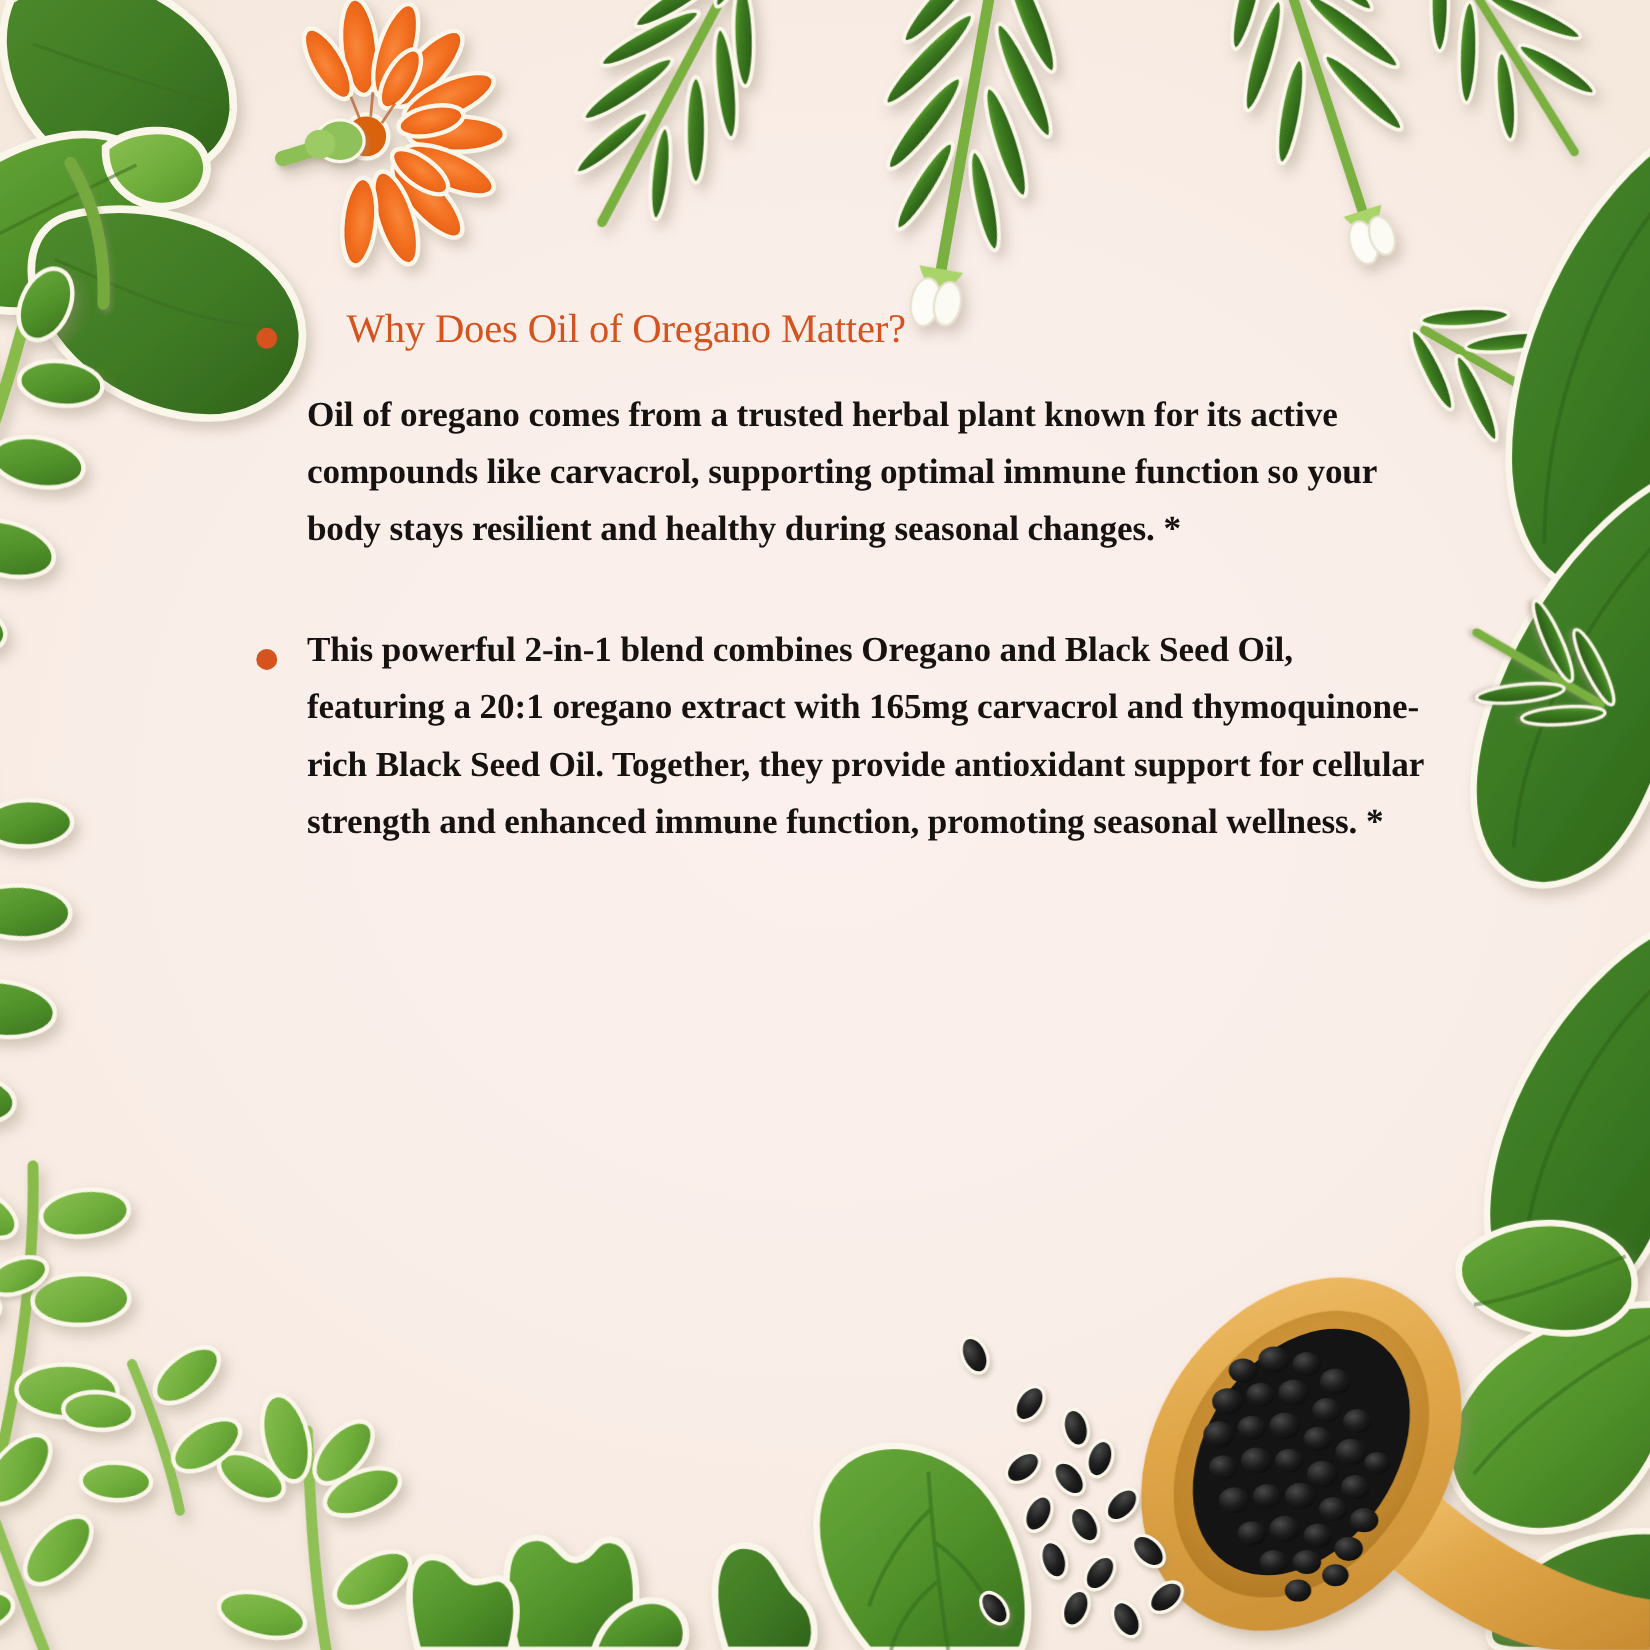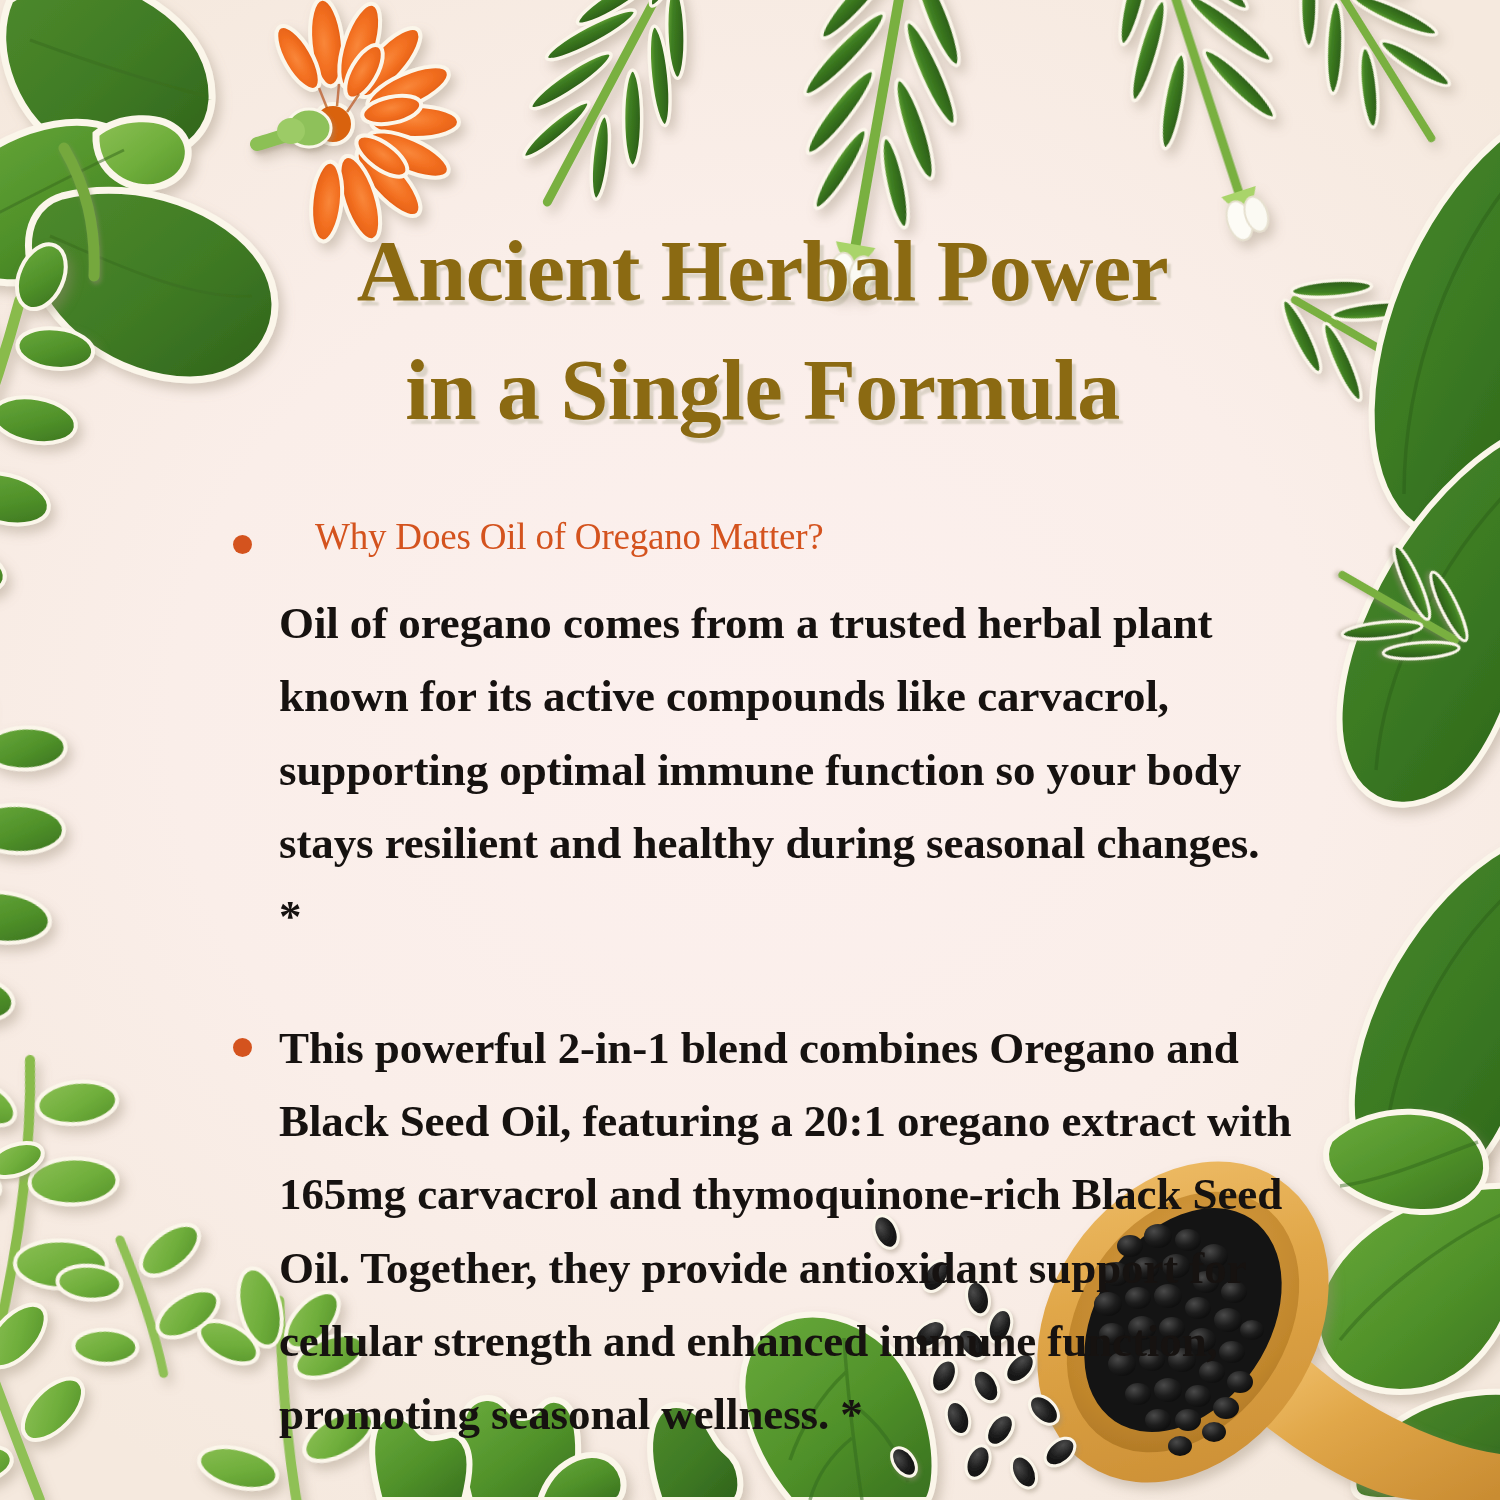--- a/index.html
+++ b/index.html
@@ -84,21 +84,21 @@
     color: #d4531e;
     letter-spacing: -0.2px;
   }
 
   .bullet-body {
     margin-left: 52px;
     margin-top: 22px;
     max-width: 1000px;
     font-family: "Liberation Serif", "DejaVu Serif", serif;
     font-weight: bold;
-    font-size: 45px;
+    font-size: 32px;
     line-height: 1.63;
     color: #161210;
     letter-spacing: -0.1px;
   }
   .bullet-item.second .bullet-body { max-width: 1030px; margin-top: 30px; }
 </style>
 </head>
 <body>
 
 <div id="poster">
@@ -488,24 +488,20 @@
     </g>
 
     <g filter="url(#tinyShadow)">
       <ellipse cx="16" cy="1160" rx="28" ry="15" transform="rotate(-20 16 1160)" fill="url(#lgLeafLight)" stroke="#fbf6ea" stroke-width="4"></ellipse>
       <ellipse cx="1484" cy="486" rx="20" ry="44" transform="rotate(-26 1484 486)" fill="url(#lgRosemary)" stroke="#fbf6ea" stroke-width="4" opacity="0"></ellipse>
     </g>
   </svg>
 
   <div id="content">
 
-    <div class="title-block">
-      <div class="title-line">Ancient Herbal Power</div>
-      <div class="title-line">in a Single Formula</div>
-    </div>
 
     <div class="bullets">
 
       <div class="bullet-item first">
         <span class="dot"></span>
         <div class="bullet-head">Why Does Oil of Oregano Matter?</div>
         <div class="bullet-body">Oil of oregano comes from a trusted herbal plant known for its active compounds like carvacrol, supporting optimal immune function so your body stays resilient and healthy during seasonal changes. *</div>
       </div>
 
       <div class="bullet-item second">

